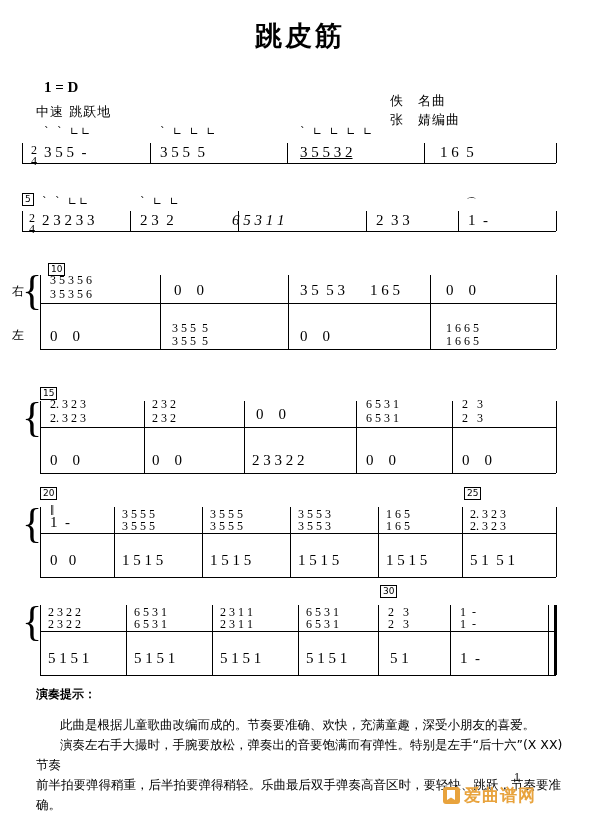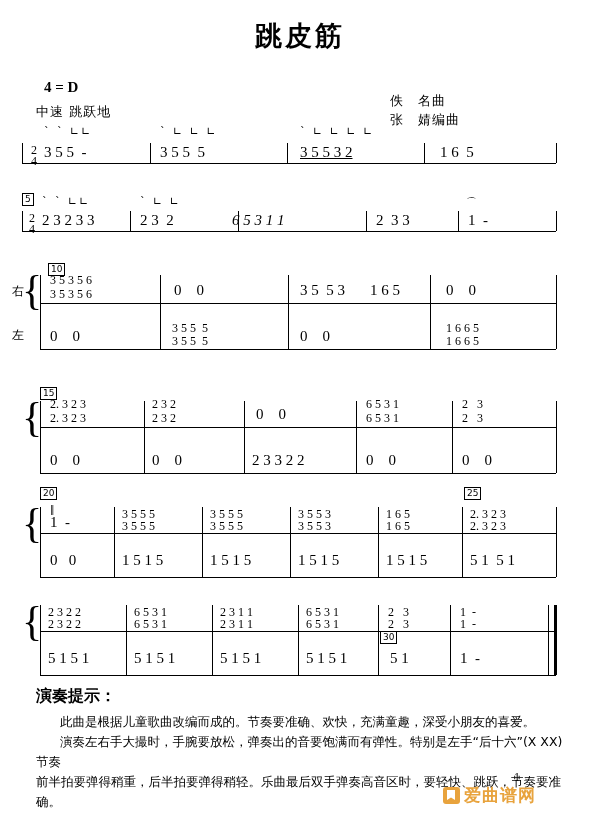--- a/index.html
+++ b/index.html
@@ -118,23 +118,23 @@
   }
   
   .notes-block {
     position: absolute;
     left: 36px;
     top: 686px;
     width: 530px;
     font-family: "DejaVu Sans", sans-serif;
   }
   .notes-title {
-    font-size: 16px;
+    font-size: 12px;
     font-weight: bold;
-    margin-bottom: 5px;
+    margin-bottom: 12px;
   }
   .notes-p {
     font-size: 12.5px;
     line-height: 20px;
     text-indent: 24px;
     margin: 0;
   }
   .pagenum {
     position: absolute;
     right: 36px;
@@ -182,21 +182,21 @@
     color: #aaa;
   }
 </style>
 </head>
 <body>
 
 <div class="page">
 
   <div class="title">跳皮筋</div>
 
-  <div class="key-sig">4 = D</div>
+  <div class="key-sig">1 = D</div>
   <div class="tempo">中速  跳跃地</div>
   <div class="credit credit1">佚　名曲</div>
   <div class="credit credit2">张　婧编曲</div>
 
   <div class="score">
 
     <div class="timesig" style="left:28px; top:20px; width:12px;">
       <span>2</span><br>
       <span>4</span>
     </div>
@@ -318,21 +318,21 @@
     <div class="note small" style="left:470px; top:382px;">2. 3 2 3</div>
     <div class="note small" style="left:470px; top:394px;">2. 3 2 3</div>
 
     <div class="note" style="left:50px; top:428px;">0&nbsp;&nbsp; 0</div>
     <div class="note" style="left:122px; top:428px;">1 5 1 5</div>
     <div class="note" style="left:210px; top:428px;">1 5 1 5</div>
     <div class="note" style="left:298px; top:428px;">1 5 1 5</div>
     <div class="note" style="left:386px; top:428px;">1 5 1 5</div>
     <div class="note" style="left:470px; top:428px;">5 1&nbsp; 5 1</div>
 
-    <div class="measnum" style="left:380px; top:460px;margin-top:46px;">30</div>
+    <div class="measnum" style="left:380px; top:460px;">30</div>
     <div class="brace" style="left:22px; top:476px;">{</div>
 
     <div class="sysline hline" style="left:40px; top:506px; width:516px;"></div>
     <div class="sysline hline" style="left:40px; top:550px; width:516px;"></div>
     <div class="sysline vline" style="left:40px; top:480px; height:70px;"></div>
     <div class="sysline vline" style="left:126px; top:480px; height:70px;"></div>
     <div class="sysline vline" style="left:212px; top:480px; height:70px;"></div>
     <div class="sysline vline" style="left:298px; top:480px; height:70px;"></div>
     <div class="sysline vline" style="left:378px; top:480px; height:70px;"></div>
     <div class="sysline vline" style="left:450px; top:480px; height:70px;"></div>

